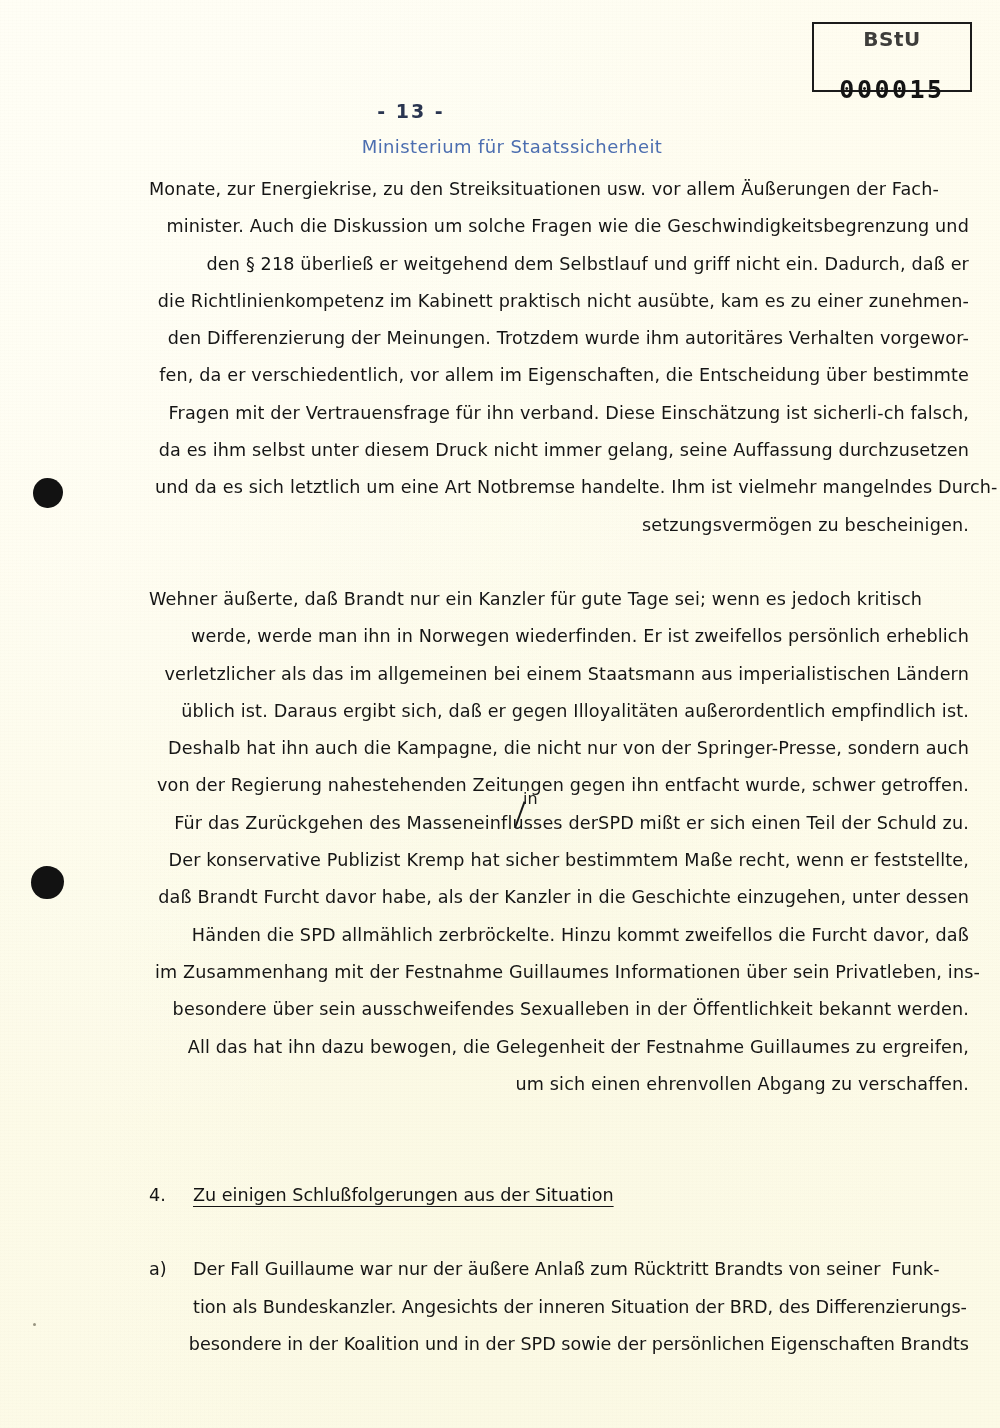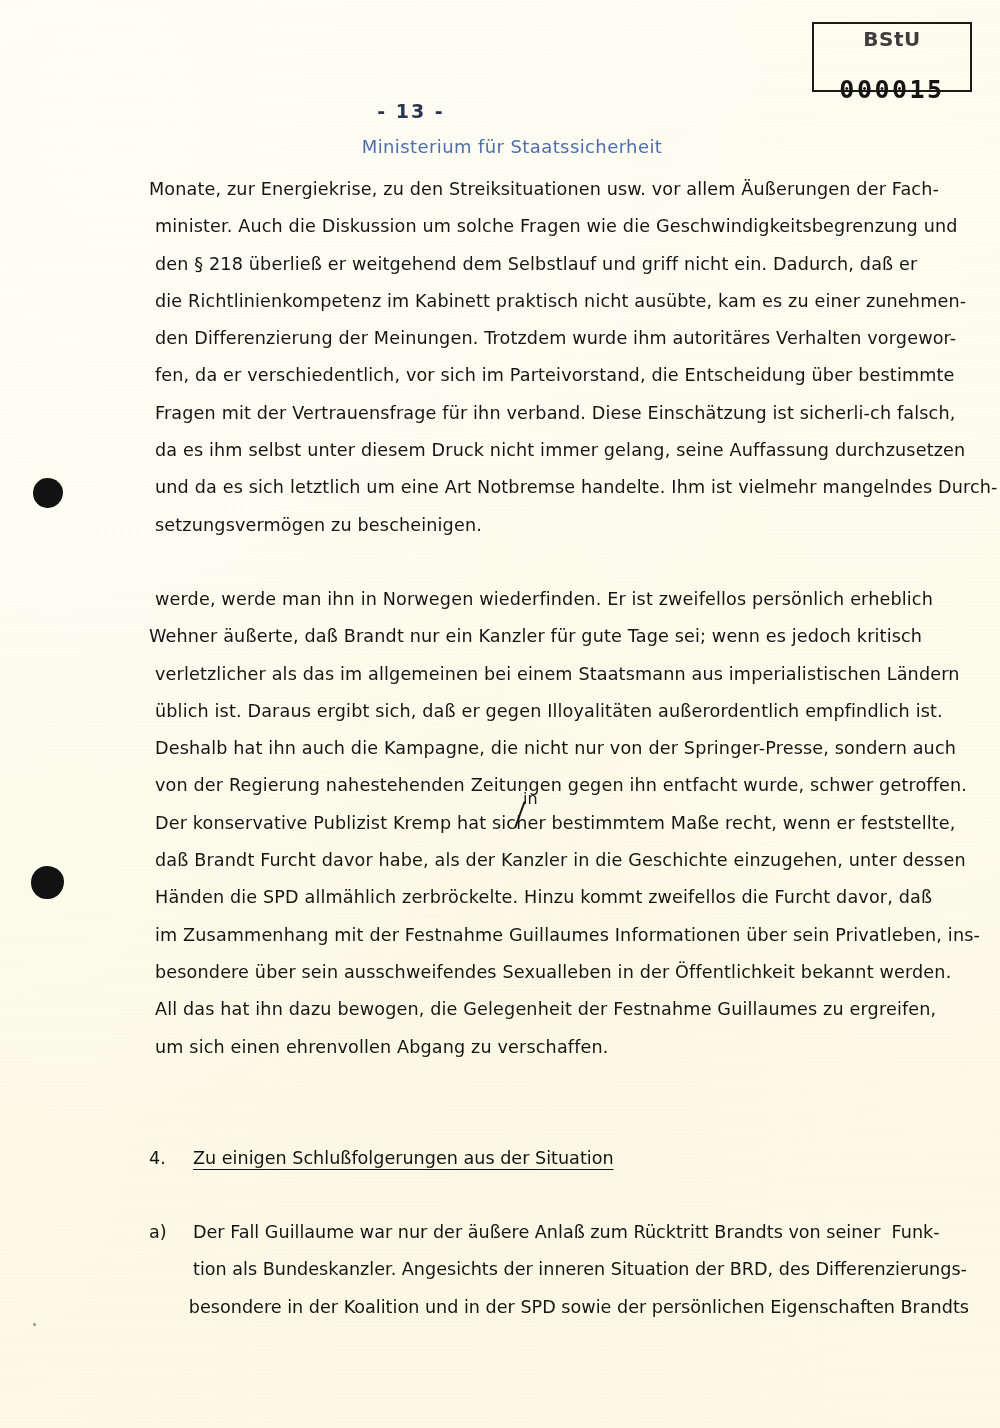--- a/index.html
+++ b/index.html
@@ -112,21 +112,21 @@
     width: 820px;
   }
   .tline {
     font-family: "DejaVu Sans", sans-serif;
     font-size: 17.6px;
     line-height: 37.3px;
     color: #151515;
     white-space: pre;
     letter-spacing: .15px;
   }
-  .tline.indent  { padding-left: 6px; }
+  .tline.indent  { padding-left: 6px; text-align: right; }
   .gap-block     { height: 37px; }
   .gap-block.big { height: 74px; }
 
   
   .heading-row {
     font-family: "DejaVu Sans", sans-serif;
     font-size: 17.6px;
     line-height: 37.3px;
     color: #131313;
     white-space: pre;
@@ -199,36 +199,37 @@
   <div class="hole-mark" id="hole-bottom"></div>
 
   <div id="body-text">
 
     <div>
       <div class="tline">Monate, zur Energiekrise, zu den Streiksituationen usw. vor allem Äußerungen der Fach-</div>
       <div class="tline indent">minister. Auch die Diskussion um solche Fragen wie die Geschwindigkeitsbegrenzung und</div>
       <div class="tline indent">den § 218 überließ er weitgehend dem Selbstlauf und griff nicht ein. Dadurch, daß er</div>
       <div class="tline indent">die Richtlinienkompetenz im Kabinett praktisch nicht ausübte, kam es zu einer zunehmen-</div>
       <div class="tline indent">den Differenzierung der Meinungen. Trotzdem wurde ihm autoritäres Verhalten vorgewor-</div>
-      <div class="tline indent">fen, da er verschiedentlich, vor sich im Parteivorstand, die Entscheidung über bestimmte</div>
+      <div class="tline indent">fen, da er verschiedentlich, vor allem im Eigenschaften, die Entscheidung über bestimmte</div>
       <div class="tline indent">Fragen mit der Vertrauensfrage für ihn verband. Diese Einschätzung ist sicherli-ch falsch,</div>
       <div class="tline indent">da es ihm selbst unter diesem Druck nicht immer gelang, seine Auffassung durchzusetzen</div>
       <div class="tline indent">und da es sich letztlich um eine Art Notbremse handelte. Ihm ist vielmehr mangelndes Durch-</div>
       <div class="tline indent">setzungsvermögen zu bescheinigen.</div>
     </div>
 
     <div class="gap-block"></div>
 
     <div>
+      <div class="tline">Wehner äußerte, daß Brandt nur ein Kanzler für gute Tage sei; wenn es jedoch kritisch</div>
       <div class="tline indent">werde, werde man ihn in Norwegen wiederfinden. Er ist zweifellos persönlich erheblich</div>
-      <div class="tline">Wehner äußerte, daß Brandt nur ein Kanzler für gute Tage sei; wenn es jedoch kritisch</div>
       <div class="tline indent">verletzlicher als das im allgemeinen bei einem Staatsmann aus imperialistischen Ländern</div>
       <div class="tline indent">üblich ist. Daraus ergibt sich, daß er gegen Illoyalitäten außerordentlich empfindlich ist.</div>
       <div class="tline indent">Deshalb hat ihn auch die Kampagne, die nicht nur von der Springer-Presse, sondern auch</div>
       <div class="tline indent">von der Regierung nahestehenden Zeitungen gegen ihn entfacht wurde, schwer getroffen.</div>
+      <div class="tline indent">Für das Zurückgehen des Masseneinflusses derSPD mißt er sich einen Teil der Schuld zu.</div>
       <div class="tline indent">Der konservative Publizist Kremp hat sicher bestimmtem Maße recht, wenn er feststellte,</div>
       <div class="tline indent">daß Brandt Furcht davor habe, als der Kanzler in die Geschichte einzugehen, unter dessen</div>
       <div class="tline indent">Händen die SPD allmählich zerbröckelte. Hinzu kommt zweifellos die Furcht davor, daß</div>
       <div class="tline indent">im Zusammenhang mit der Festnahme Guillaumes Informationen über sein Privatleben, ins-</div>
       <div class="tline indent">besondere über sein ausschweifendes Sexualleben in der Öffentlichkeit bekannt werden.</div>
       <div class="tline indent">All das hat ihn dazu bewogen, die Gelegenheit der Festnahme Guillaumes zu ergreifen,</div>
       <div class="tline indent">um sich einen ehrenvollen Abgang zu verschaffen.</div>
     </div>
 
     <div class="gap-block big"></div>

